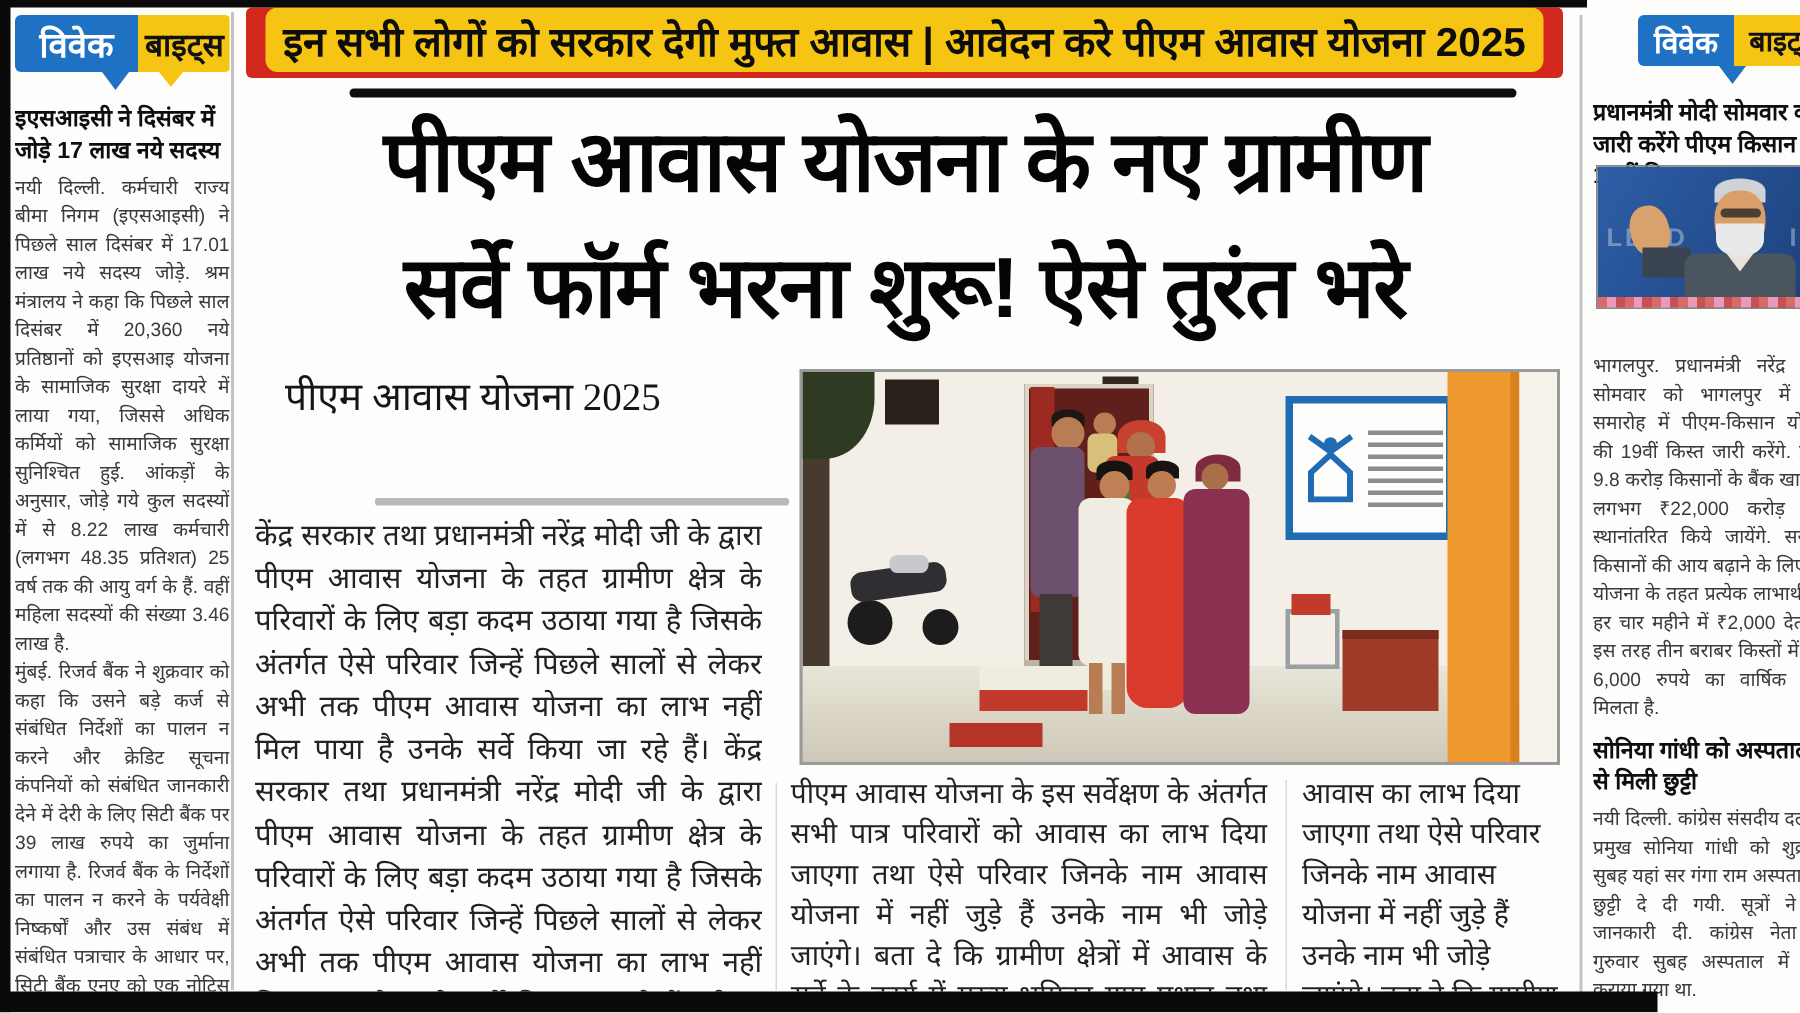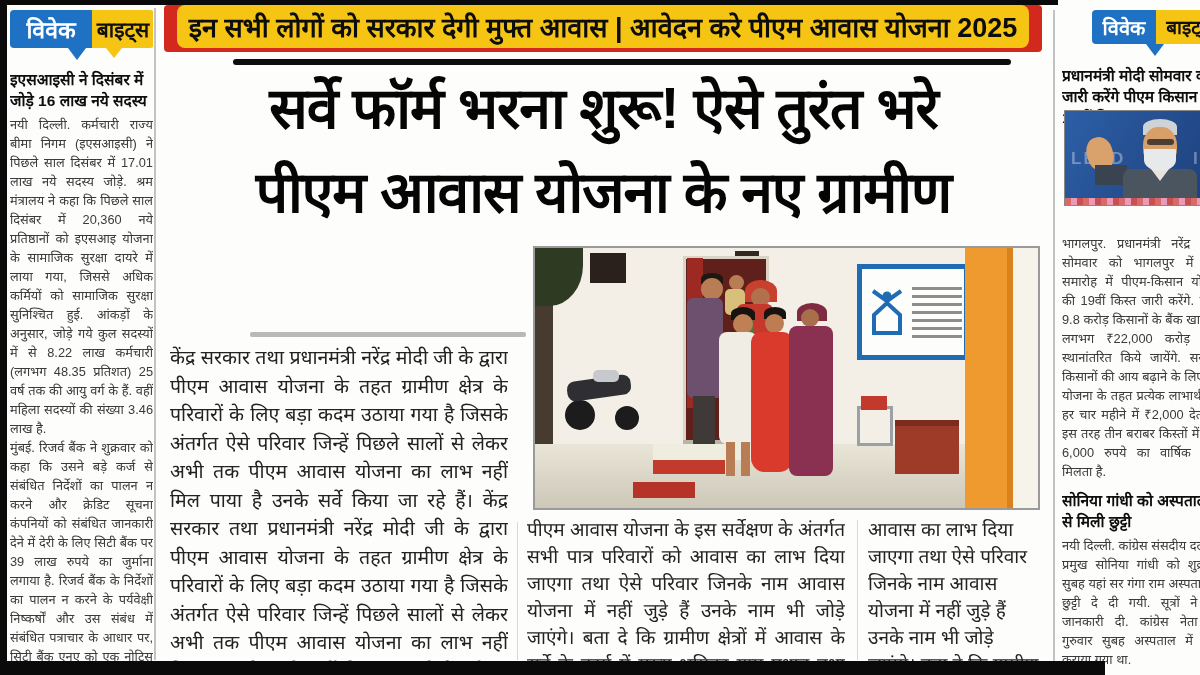--- a/index.html
+++ b/index.html
@@ -141,41 +141,42 @@
 
   <div class="abs left-sb sb">
     <div style="position:relative;height:52px;">
       <div class="logo" style="position:absolute;left:0;top:2px;">
         <div class="p1" style="width:82px;font-size:23px;">विवेक</div>
         <div class="p2" style="width:62px;font-size:21px;">बाइट्स</div>
       </div>
       <div class="abs tail-blue" style="left:58px;top:40px;"></div>
       <div class="abs tail-yellow" style="left:96px;top:40px;"></div>
     </div>
-    <h3>इएसआइसी ने दिसंबर में जोड़े 16 लाख नये सदस्य</h3>
+    <h3>इएसआइसी ने दिसंबर में जोड़े 17 लाख नये सदस्य</h3>
     <p>नयी दिल्ली. कर्मचारी राज्य बीमा निगम (इएसआइसी) ने पिछले साल दिसंबर में 17.01 लाख नये सदस्य जोड़े. श्रम मंत्रालय ने कहा कि पिछले साल दिसंबर में 20,360 नये प्रतिष्ठानों को इएसआइ योजना के सामाजिक सुरक्षा दायरे में लाया गया, जिससे अधिक कर्मियों को सामाजिक सुरक्षा सुनिश्चित हुई. आंकड़ों के अनुसार, जोड़े गये कुल सदस्यों में से 8.22 लाख कर्मचारी (लगभग 48.35 प्रतिशत) 25 वर्ष तक की आयु वर्ग के हैं. वहीं महिला सदस्यों की संख्या 3.46 लाख है.</p>
     <p>मुंबई. रिजर्व बैंक ने शुक्रवार को कहा कि उसने बड़े कर्ज से संबंधित निर्देशों का पालन न करने और क्रेडिट सूचना कंपनियों को संबंधित जानकारी देने में देरी के लिए सिटी बैंक पर 39 लाख रुपये का जुर्माना लगाया है. रिजर्व बैंक के निर्देशों का पालन न करने के पर्यवेक्षी निष्कर्षों और उस संबंध में संबंधित पत्राचार के आधार पर, सिटी बैंक एनए को एक नोटिस जारी किया गया था. रिजर्व बैंक ने जेएम फाइनेंशियल होम लोन्स लिमिटेड पर भी 1.50 लाख रुपये का जुर्माना लगाया.</p>
 
   </div>
 
   <div class="abs vdiv" style="left:154px;top:8px;height:652px;"></div>
 
   <div class="abs banner">
     <div class="banner-inner">
       <span>इन सभी लोगों को सरकार देगी मुफ्त आवास | आवेदन करे पीएम आवास योजना 2025</span>
     </div>
   </div>
   <div class="abs banner-rule"></div>
 
   <div class="abs headline">
+    <div>पीएम आवास योजना के नए ग्रामीण</div>
     <div>सर्वे फॉर्म भरना शुरू! ऐसे तुरंत भरे</div>
-    <div>पीएम आवास योजना के नए ग्रामीण</div>
   </div>
 
   <div class="abs kicker">
+    <div>पीएम आवास योजना 2025</div>
   </div>
   <div class="abs kicker-rule"></div>
 
   <div class="abs photo">
     <div class="ph-tree"></div>
     <div class="ph-foliage"></div>
     <div class="ph-window"></div>
     <div class="ph-vent"></div>
     <div class="ph-door"></div>
     <div class="ph-curtain"></div>

